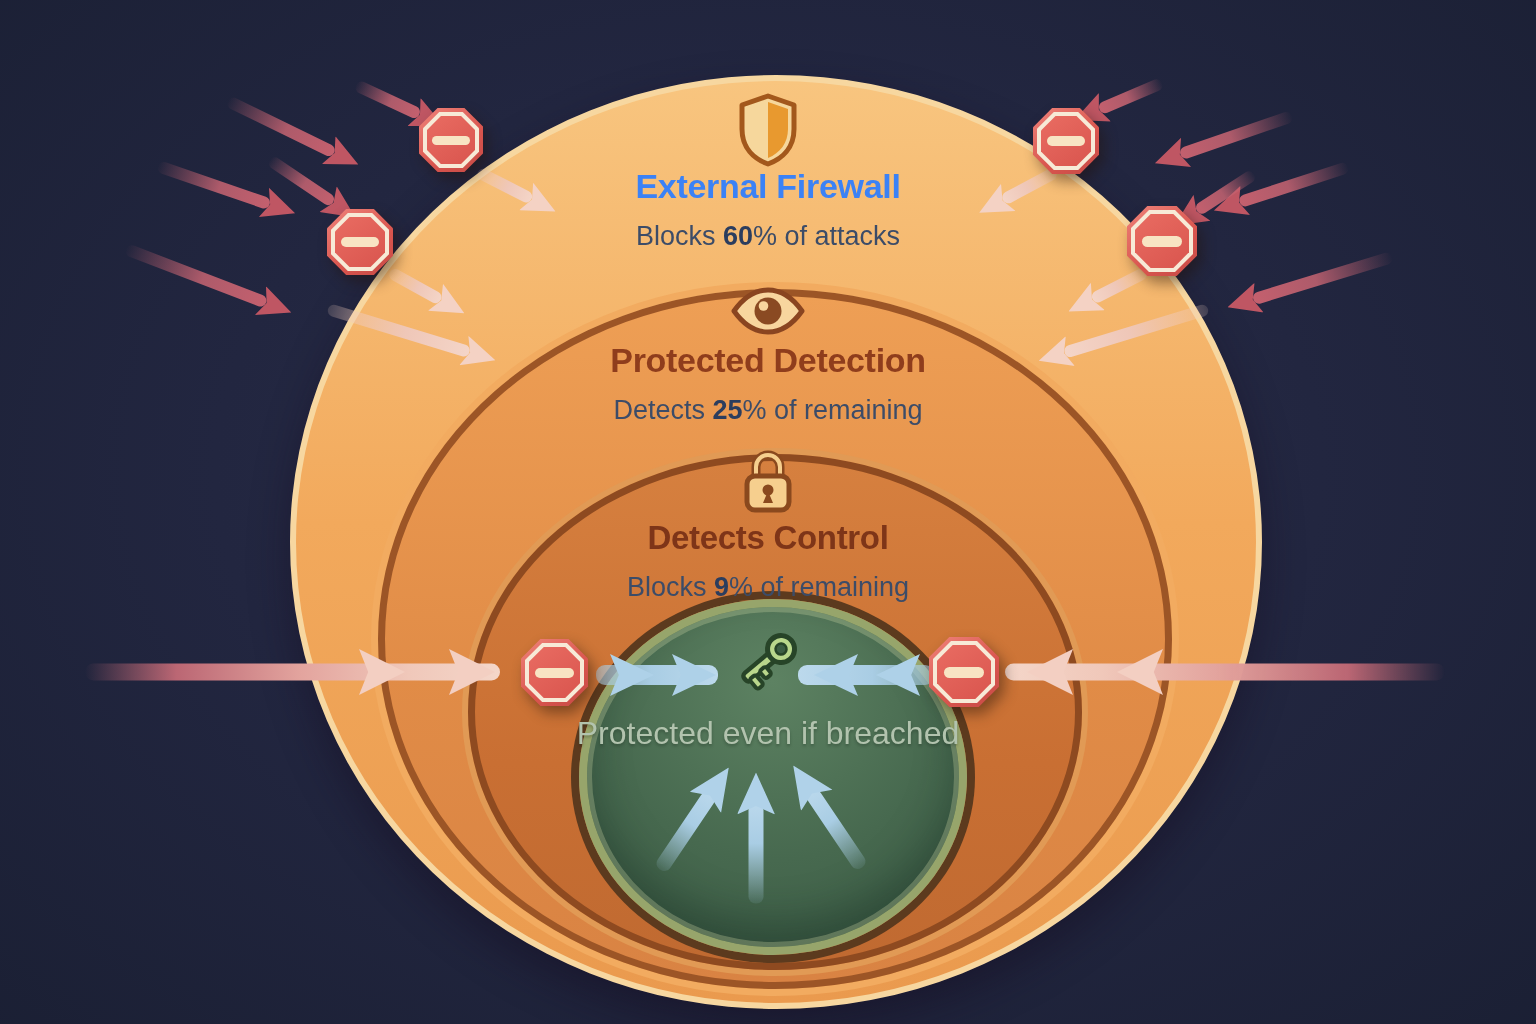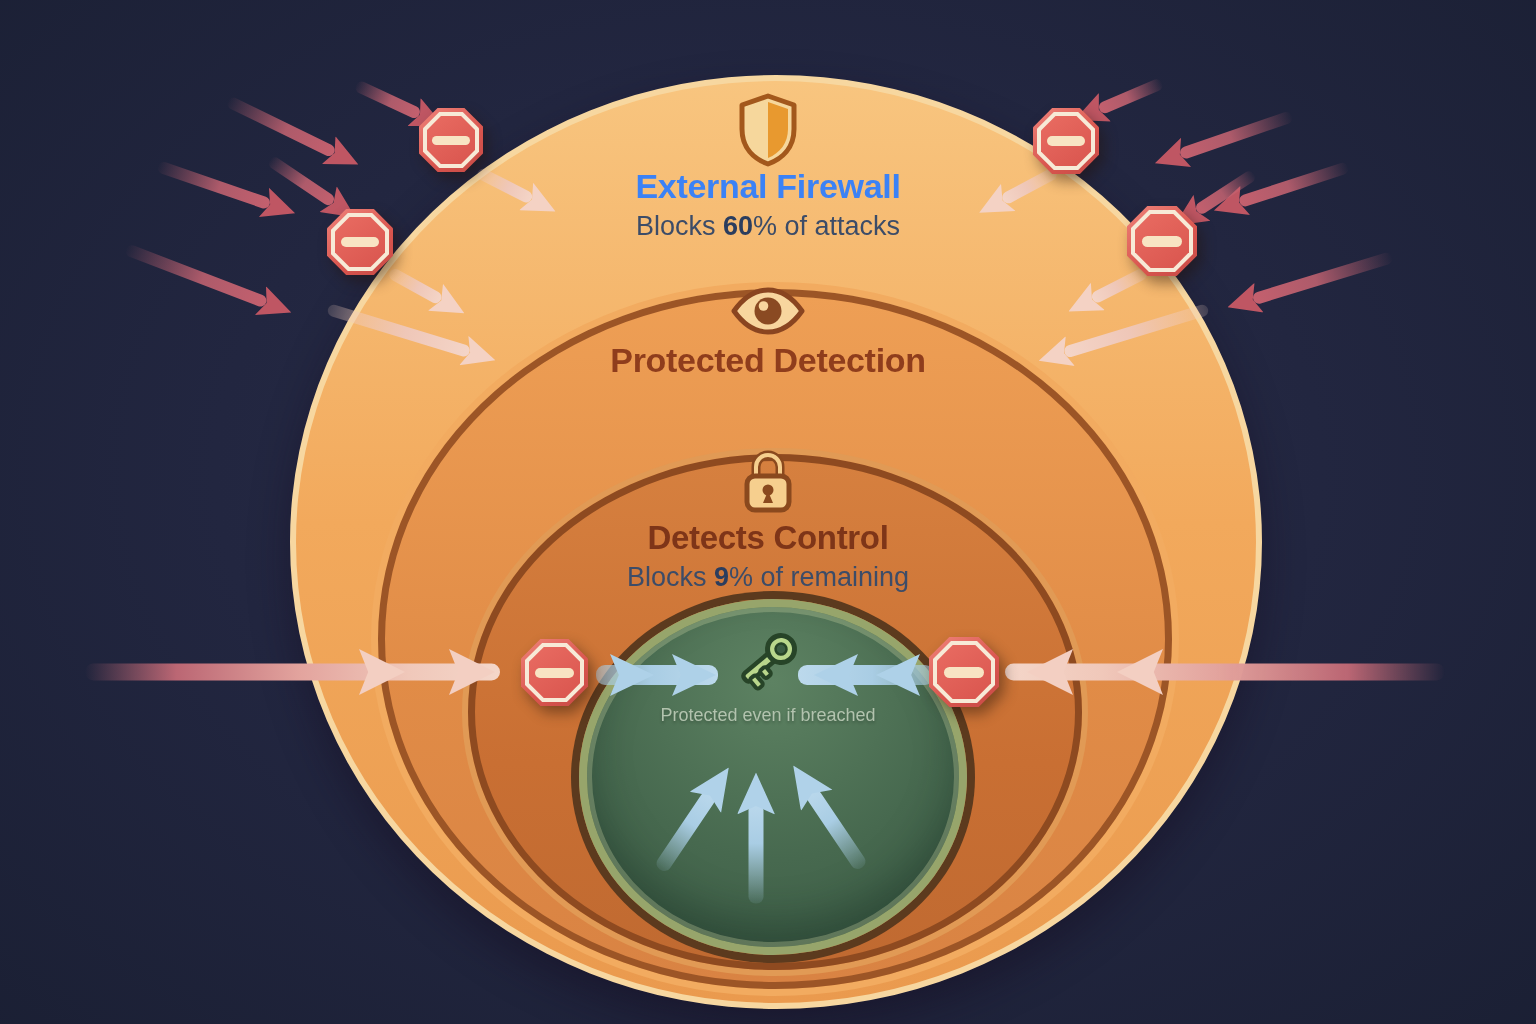--- a/index.html
+++ b/index.html
@@ -53,23 +53,23 @@
   .stop .o3{inset:8px;background:linear-gradient(145deg,#e96c62 0%,#d9554e 100%);}
   .stop .bar{position:absolute;left:21%;top:43%;width:58%;height:15%;border-radius:99px;background:#f8e4c3;}
   
   .layer-label{position:absolute;left:438px;width:660px;text-align:center;z-index:8;}
   .licon{display:block;margin:0 auto;}
   .ltitle{font-weight:bold;letter-spacing:-.3px;}
   .t1{font-size:34px;color:#3b82f6;}
   .t2{font-size:34px;color:#8f3d1c;margin-top:6px;}
   .t3{font-size:33px;color:#7e3518;margin-top:4px;}
   .t4{font-size:36px;color:#e9ecd9;margin-top:4px;text-shadow:0 2px 4px rgba(15,30,20,.35);}
-  .lsub{font-size:27px;color:#3c4c68;margin-top:5px;}
+  .lsub{font-size:27px;color:#3c4c68;margin-top:15px;}
   .lsub b{font-weight:bold;color:#2b3d5e;}
-  .lsub.coresub{color:#b2c3ae;font-size:18px;text-shadow:0 2px 3px rgba(15,30,20,.3);}
+  .lsub.coresub{color:#b2c3ae;font-size:32px;text-shadow:0 2px 3px rgba(15,30,20,.3);}
 </style>
 </head>
 <body>
 
 <div class="stage">
   <div class="bg"></div>
 
   <div class="circle l1"></div>
   <div class="circle l2"></div>
   <div class="circle l3"></div>
@@ -169,20 +169,21 @@
     <div class="lsub"><span>Blocks </span><b>60</b><span>%</span><span> of attacks</span></div>
   </div>
 
   <div class="layer-label" style="top:287px;">
     <svg class="licon" width="78" height="48" viewBox="0 0 78 48">
       <path d="M5 24 C17 7 29 3 39 3 C49 3 61 7 73 24 C61 41 49 45 39 45 C29 45 17 41 5 24 Z" fill="#f8d69e" stroke="#8a4520" stroke-width="5" stroke-linejoin="round"></path>
       <circle cx="39" cy="24" r="13.5" fill="#8a4a22"></circle>
       <circle cx="34.5" cy="19" r="4.8" fill="#f8d69e"></circle>
     </svg>
     <div class="ltitle t2">Protected Detection</div>
+    <div class="lsub"><span>Detects </span><b>25</b><span>%</span><span> of remaining</span></div>
   </div>
 
   <div class="layer-label" style="top:449px;">
     <svg class="licon" width="58" height="66" viewBox="0 0 58 66">
       <path d="M17 30 V18 a12 12 0 0 1 24 0 V30" fill="none" stroke="#8a491e" stroke-width="9" stroke-linecap="round"></path>
       <path d="M17 30 V18 a12 12 0 0 1 24 0 V30" fill="none" stroke="#f6cf8e" stroke-width="4" stroke-linecap="round"></path>
       <rect x="8" y="27" width="42" height="34" rx="8" fill="#f6cf8e" stroke="#8a491e" stroke-width="5"></rect>
       <circle cx="29" cy="41" r="5.5" fill="#8a491e"></circle>
       <path d="M29 42 l-5 12 h10 Z" fill="#8a491e"></path>
     </svg>

